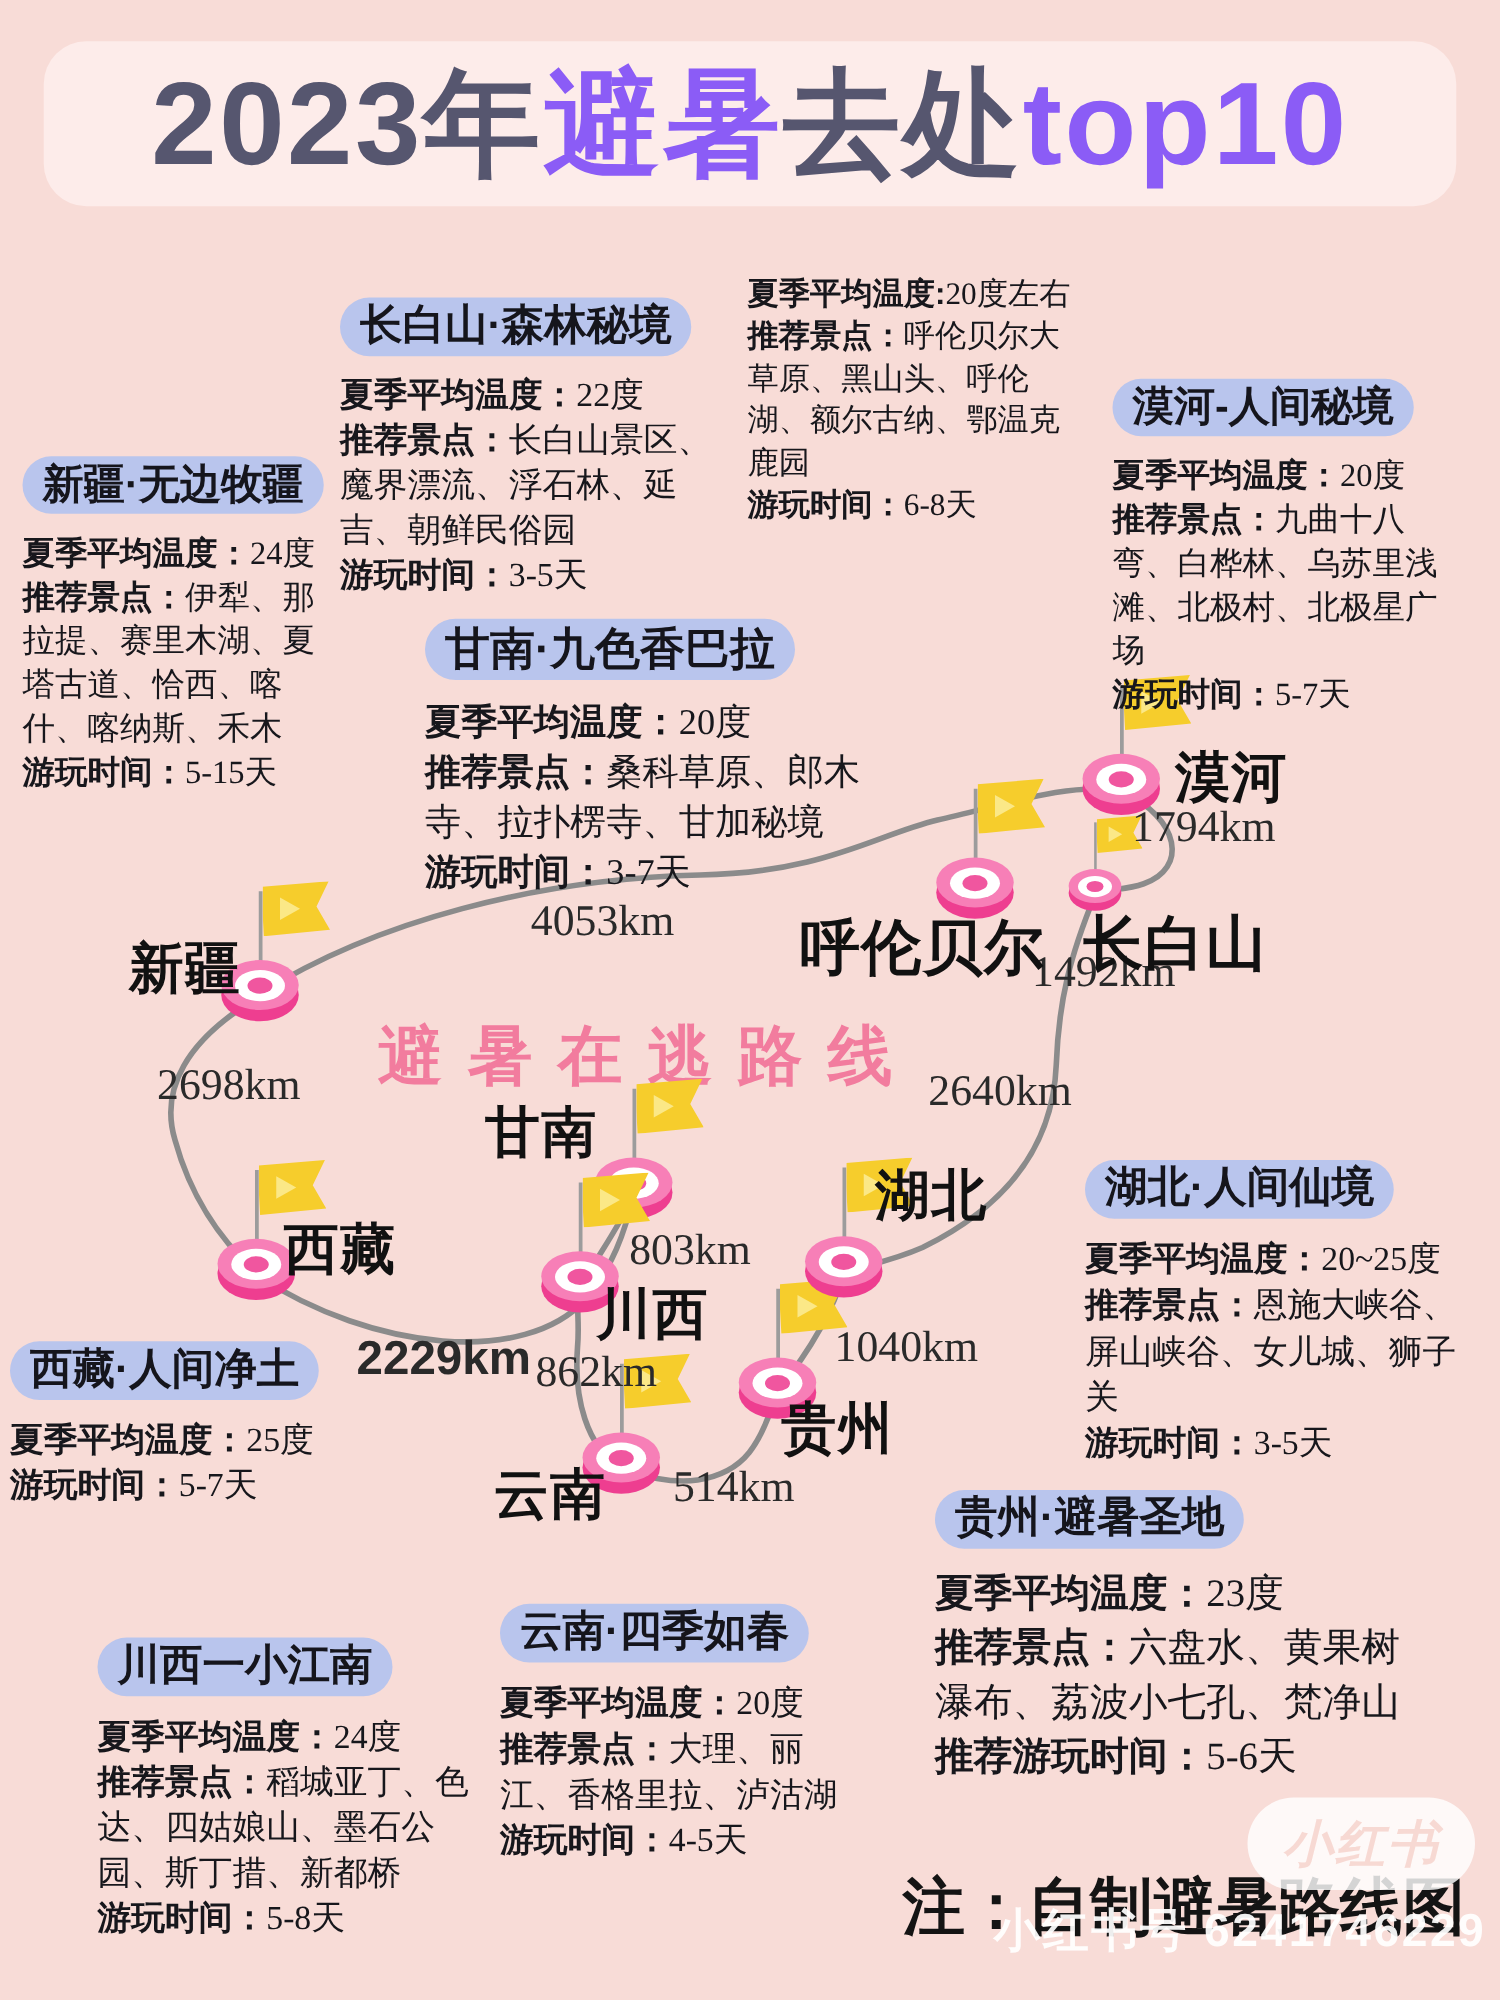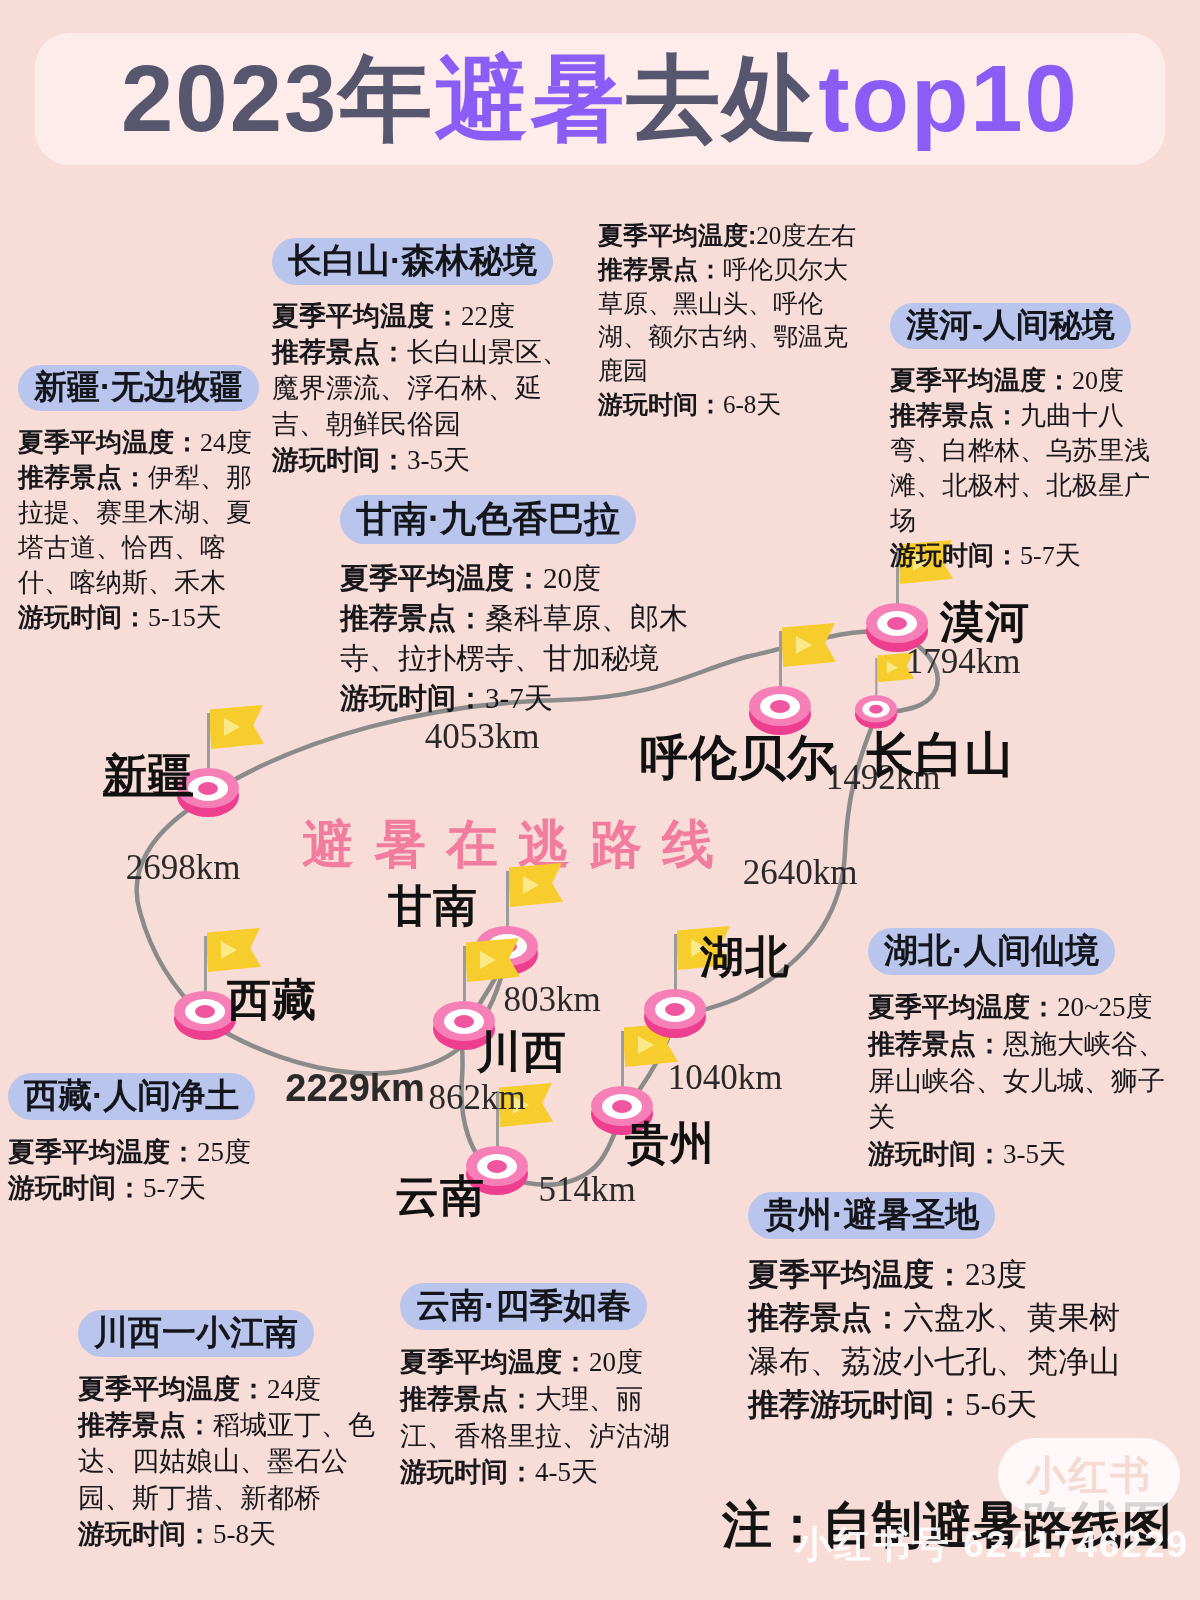--- a/index.html
+++ b/index.html
@@ -47,21 +47,21 @@
   .marker .d-dot{position:absolute;left:21px;bottom:22px;width:20px;height:13px;background:#f0569f;border-radius:50%;}
   .marker.small{transform:scale(0.68);transform-origin:31px 92px;}
 
   
   .note-black{position:absolute;left:722px;top:1492px;z-index:6;color:#141414;
     font-weight:900;font-size:50px;white-space:nowrap;}
   .note-white{position:absolute;left:795px;top:1520px;z-index:7;color:rgba(255,255,255,.93);
     font-size:37px;font-weight:600;white-space:nowrap;letter-spacing:2px;}
   .xhs-pill{position:absolute;left:998px;top:1438px;width:182px;height:74px;z-index:7;
     background:rgba(255,255,255,.82);border-radius:40px;display:flex;align-items:center;
-    justify-content:center;font-weight:900;font-size:40px;color:#f7d9d3;letter-spacing:2px;}
+    justify-content:center;font-weight:900;font-size:40px;color:#f7d9d3;letter-spacing:2px;font-style:italic;}
 </style>
 </head>
 <body>
 
 <div class="canvas">
 
   <div class="title-box">
     <span class="t-dark">2023年</span>
       <span class="t-pink">避暑</span>
       <span class="t-dark">去处</span>
@@ -157,21 +157,21 @@
     </div>
   <div class="marker" style="left:866px;top:540px;">
       <div class="pole"></div>
       <div class="flag"></div>
       <div class="d-base"></div>
       <div class="d-top"></div>
       <div class="d-white"></div>
       <div class="d-dot"></div>
     </div>
 
-  <div class="place-label" style="left:148px;top:775px;text-decoration:underline;">新疆</div>
+  <div class="place-label" style="left:148px;top:775px;">新疆</div>
   <div class="place-label" style="left:272px;top:1000px;">西藏</div>
   <div class="place-label" style="left:433px;top:906px;">甘南</div>
   <div class="place-label" style="left:522px;top:1052px;">川西</div>
   <div class="place-label" style="left:440px;top:1196px;">云南</div>
   <div class="place-label" style="left:670px;top:1143px;">贵州</div>
   <div class="place-label" style="left:745px;top:957px;">湖北</div>
   <div class="place-label" style="left:738px;top:758px;font-size:48px;">呼伦贝尔</div>
   <div class="place-label" style="left:940px;top:755px;font-size:48px;">长白山</div>
   <div class="place-label" style="left:985px;top:622px;">漠河</div>
 

